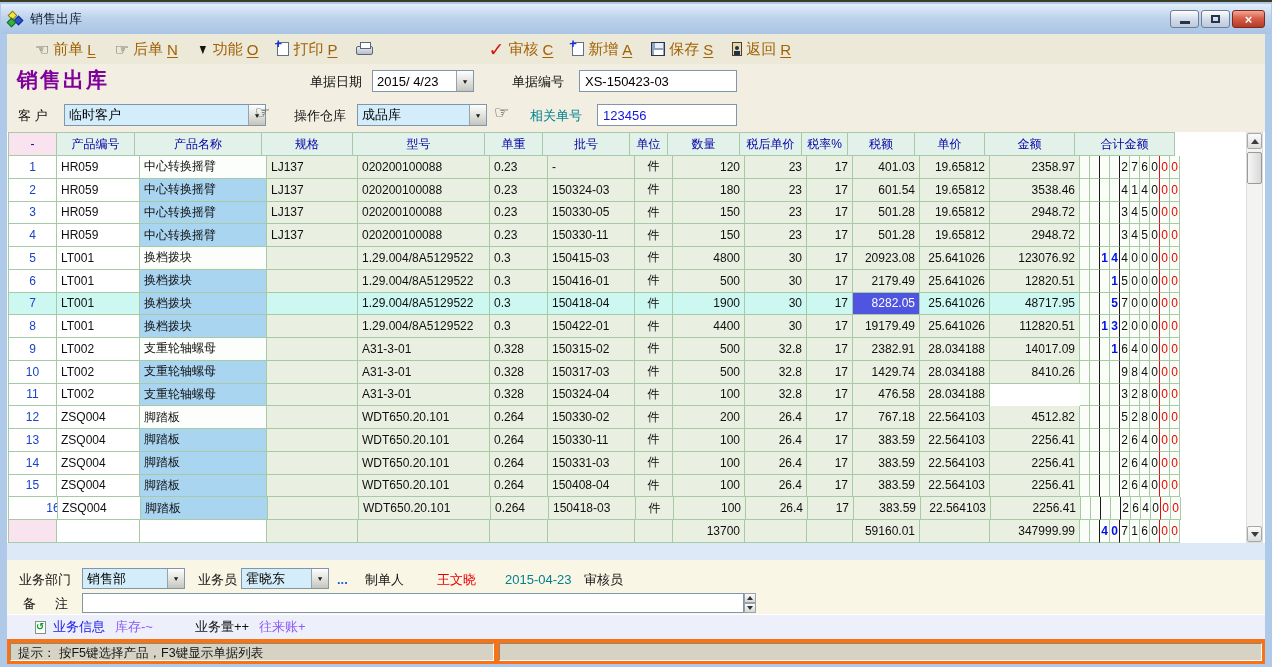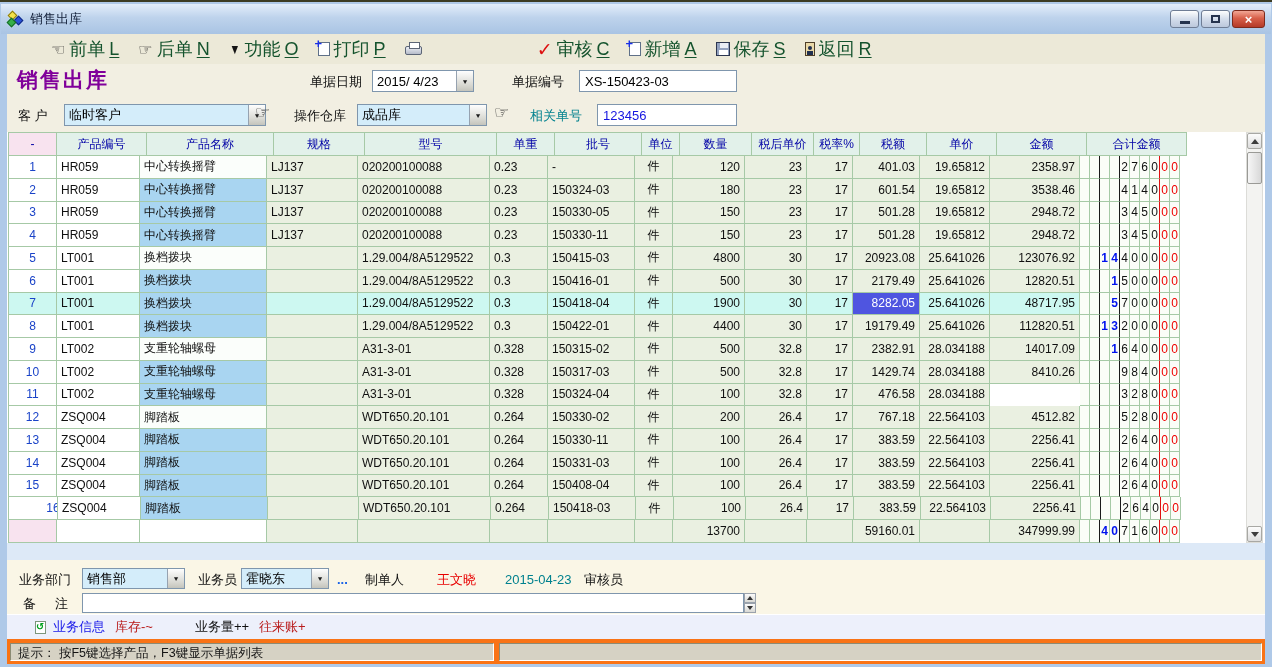--- a/index.html
+++ b/index.html
@@ -21,21 +21,21 @@
   .wbtn { width:29px; height:18px; border:1px solid #6f7d95; border-radius:3px;
     background:linear-gradient(#fdfefe,#d4ddeb 50%,#bcc8dc); display:flex; align-items:center; justify-content:center; }
   .wbtn.close { width:33px; background:linear-gradient(#f2a795,#d8604a 45%,#b43a28); border-color:#7d2a1c; color:#fff; font-weight:bold; font-size:13px; }
   .glyph-min { width:10px; height:3px; background:#26334d; margin-top:7px; }
   .glyph-max { width:9px; height:8px; border:2px solid #26334d; }
 
   
   .inner { position:absolute; left:7px; right:7px; top:32px; bottom:5px; background:#f2efe2; }
 
   
-  .toolbar { height:30px; background:#ece9d8; display:flex; align-items:center; padding-left:44px; font-size:18px; color:#14532d; }
+  .toolbar { height:30px; background:#ece9d8; display:flex; align-items:center; padding-left:28px; font-size:15px; color:#a16207; }
   .tbtn { display:flex; align-items:center; gap:4px; margin-right:19px; cursor:default; }
   .tbtn u { text-underline-offset:2px; }
   .tb-gap { margin-left:96px; }
   .ticon { display:inline-flex; align-items:center; justify-content:center; }
   .i-hand-point-left-icon::before { content:"☜"; font-size:16px; color:#1c1c1c; }
   .i-hand-point-right-icon::before { content:"☞"; font-size:16px; color:#1c1c1c; }
   .i-down-arrow-icon::before { content:"▼"; font-size:12px; color:#141414; transform:scale(.9,1.15); display:inline-block; }
   .i-page-plus-icon { width:12px; height:14px; background:#fff; border:1px solid #5f7088; position:relative; }
   .i-page-plus-icon::before { content:"+"; position:absolute; left:-4px; top:-7px; color:#1830e8; font-weight:bold; font-size:13px; }
   .i-printer-icon { width:17px; height:9px; background:linear-gradient(#eceef4,#b6bcca); border:1px solid #5c6576; border-radius:2px; position:relative; margin-top:3px; }
@@ -104,21 +104,21 @@
   .dots { position:absolute; color:#1560e8; font-weight:bold; font-size:13px; }
   .spin { position:absolute; width:12px; height:20px; display:flex; flex-direction:column; }
   .spin div { flex:1; background:linear-gradient(#fbfbfb,#d9d9d4); border:1px solid #9aa2ac; display:flex; align-items:center; justify-content:center; }
   .spin .t::before { content:""; border:3px solid transparent; border-bottom:4px solid #333; margin-top:-3px; }
   .spin .b::before { content:""; border:3px solid transparent; border-top:4px solid #333; margin-bottom:-3px; }
 
   .inforow { position:relative; height:25px; background:#edf0fb; border-top:1px solid #ffffff; display:flex; align-items:center; padding-left:28px; gap:0; font-size:13px; }
   .i-refresh-page-icon { width:11px; height:13px; background:#fff; border:1px solid #7d967d; position:relative; margin-right:7px; }
   .i-refresh-page-icon::before { content:"↺"; position:absolute; left:0px; top:-1px; font-size:10px; color:#00a21e; font-weight:bold; }
   .link-blue { color:#1515e8; margin-right:10px; }
-  .link-green { color:#b91c1c; margin-right:42px; }
+  .link-green { color:#8b5cf6; margin-right:42px; }
   .txt-black { color:#101010; margin-right:10px; }
 
   
   .statusbar { position:relative; height:25px; background:#f97316; }
   .spanel { position:absolute; top:4px; height:18px; border:1px solid; border-color:#8b8b74 #ffffff #ffffff #8b8b74; background:#d6d2c4; font-size:12.5px; color:#141414; padding:1px 7px; white-space:nowrap; overflow:hidden; }
 </style>
 </head>
 <body>
 
 <div class="win">
@@ -221,21 +221,21 @@
       <div class="flabel teal" style="left:523px;top:44px;">相关单号</div>
       <div class="tinput blue" style="left:590px;top:40px;width:140px;">
         <span>123456</span>
       </div>
     </div>
 
     <div class="gridwrap">
       <div class="grid">
           <div class="grow ghead">
             <div class="gcell hpink" style="width: 49px;">-</div>
-            <div class="gcell" style="width: 90px;">产品编号</div>
+            <div class="gcell" style="width: 78px;">产品编号</div>
             <div class="gcell" style="width: 127px;">产品名称</div>
             <div class="gcell" style="width: 91px;">规格</div>
             <div class="gcell" style="width: 132px;">型号</div>
             <div class="gcell" style="width: 58px;">单重</div>
             <div class="gcell" style="width: 87px;">批号</div>
             <div class="gcell" style="width: 38px;">单位</div>
             <div class="gcell" style="width: 72px;">数量</div>
             <div class="gcell" style="width: 62px;">税后单价</div>
             <div class="gcell" style="width: 46px;">税率%</div>
             <div class="gcell" style="width: 67px;">税额</div>

